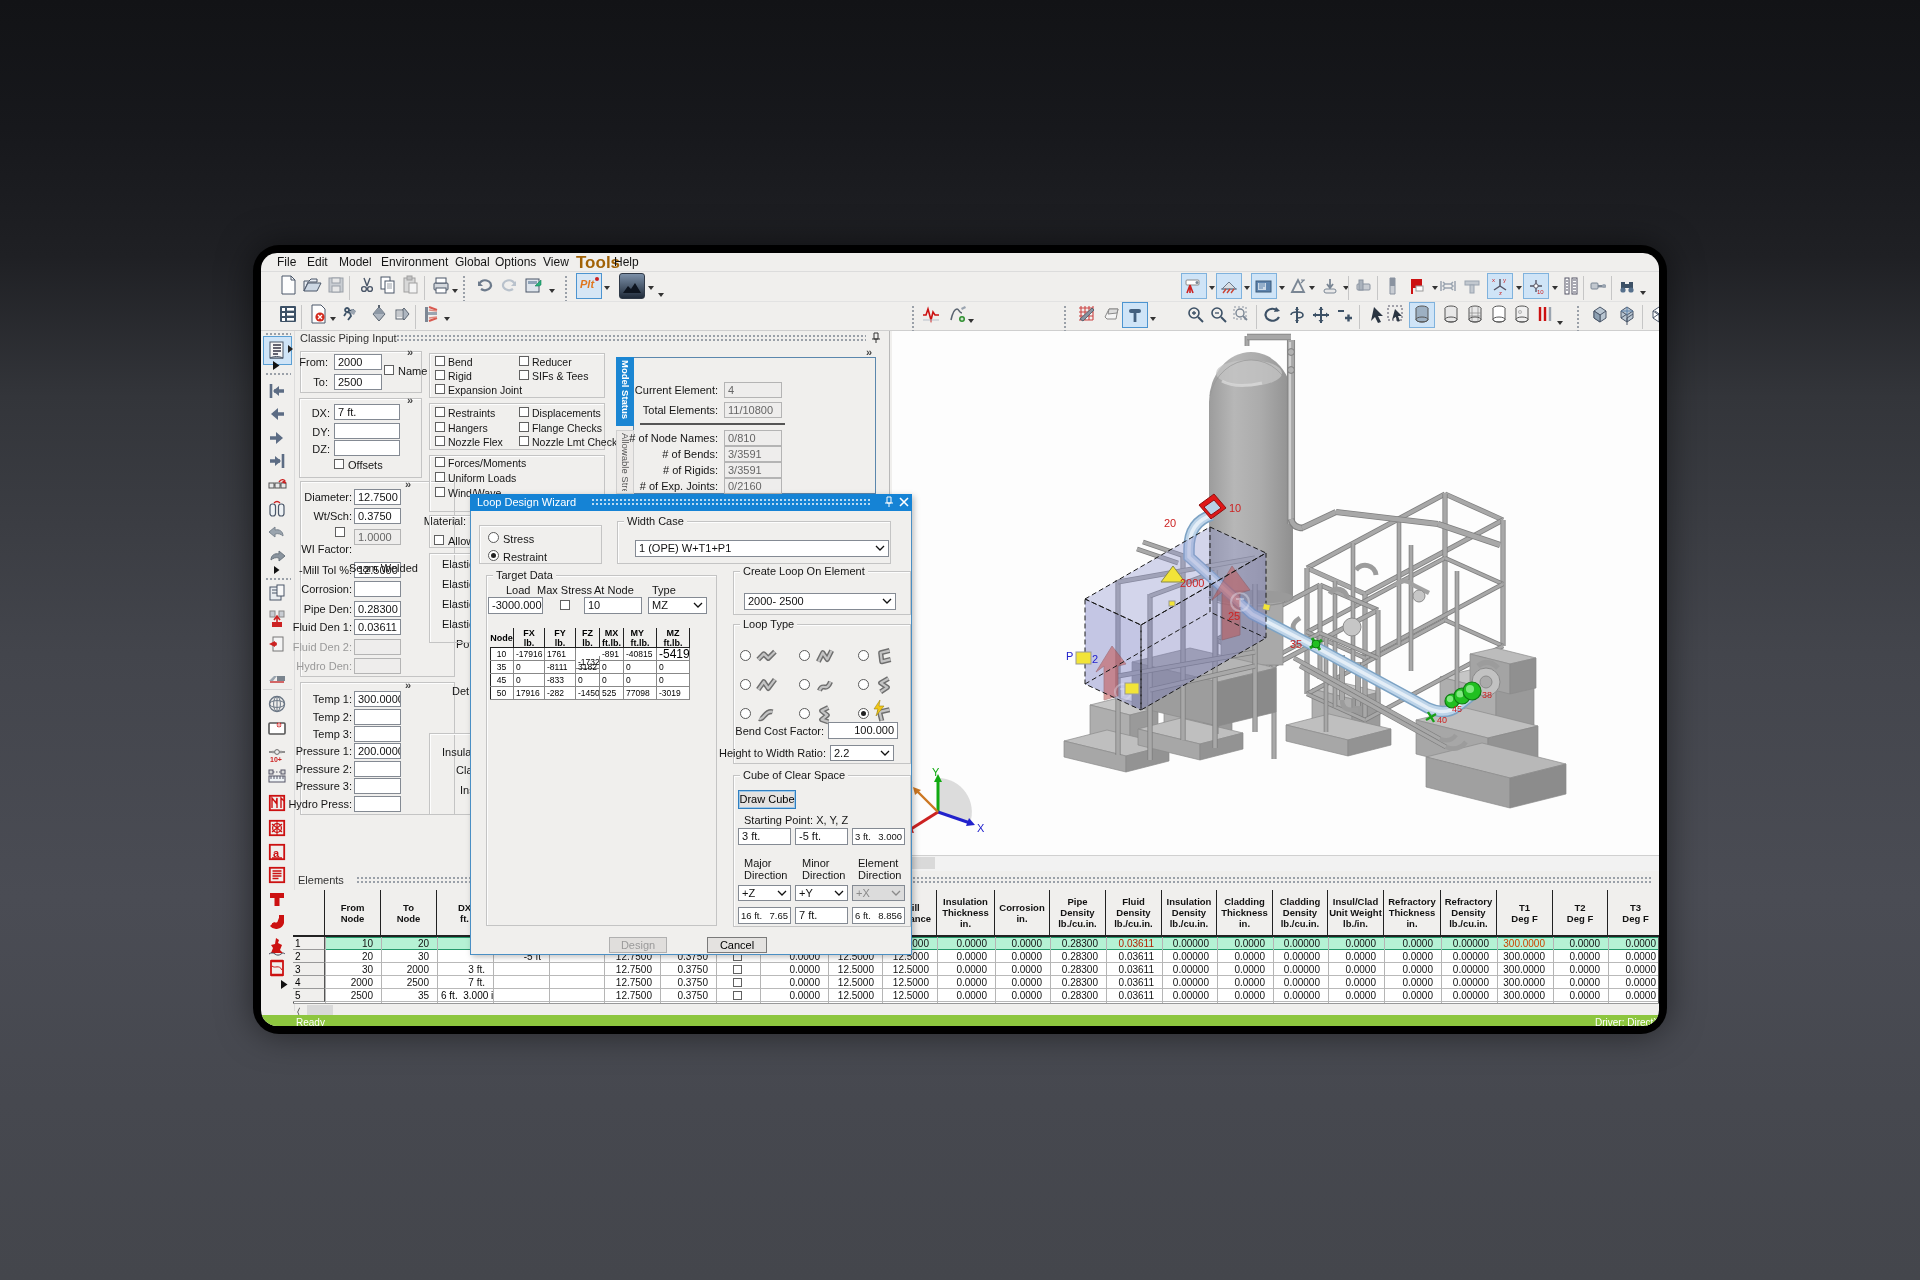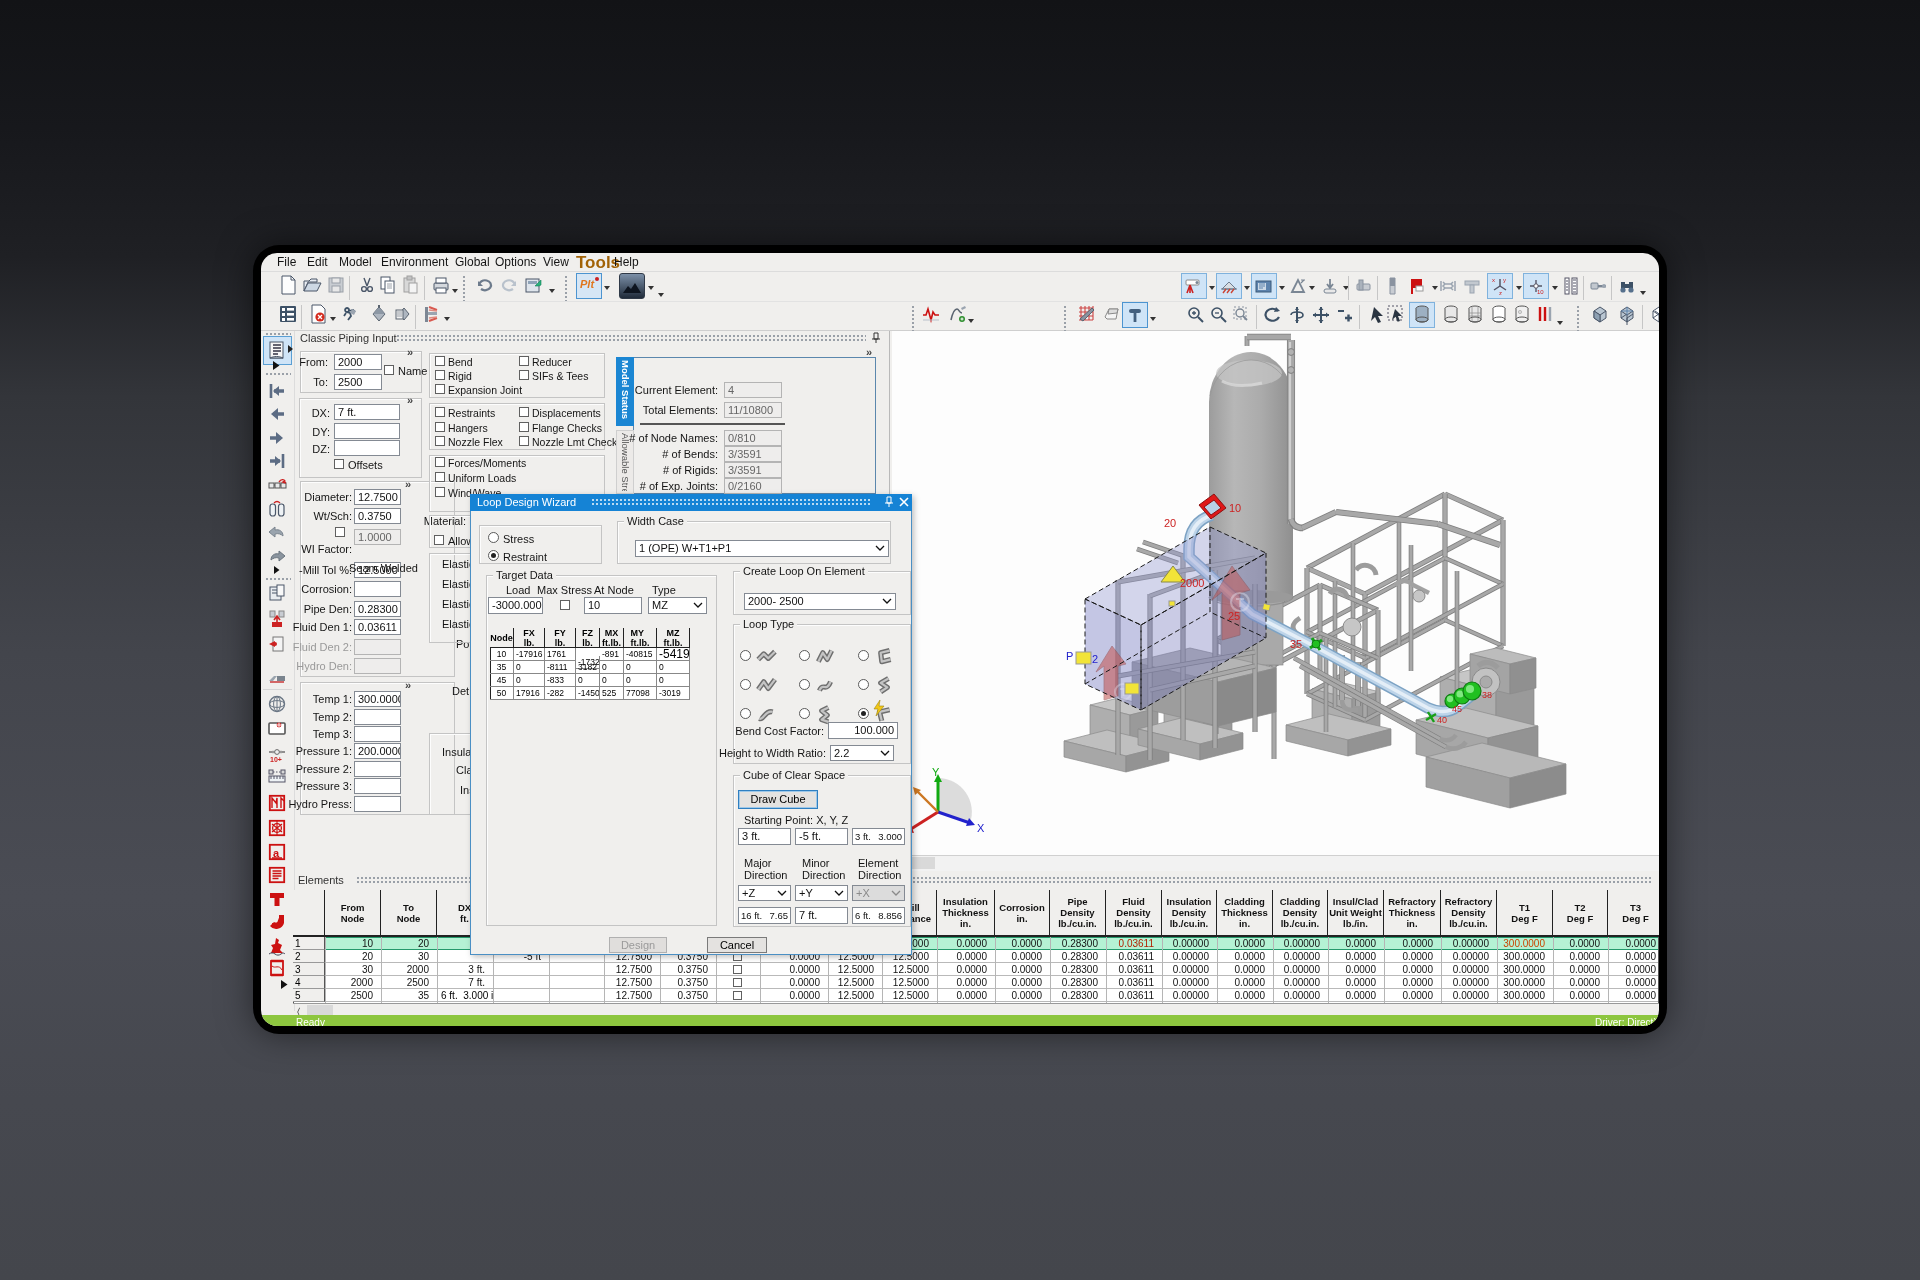--- a/index.html
+++ b/index.html
@@ -1258,21 +1258,21 @@
       </svg>
 <div class="lblr" style="right:835px;top:473px;font-size:11px">Bend Cost Factor:</div>
 <div class="fld" style="left:567px;top:469px;width:70px;height:17px;text-align:right;font-size:11px">100.000</div>
 <div class="lblr" style="right:833px;top:495px;font-size:11px">Height to Width Ratio:</div>
 <div class="ddn" style="left:569px;top:492px;width:64px;height:16px;background:#fff;color:#111">2.2</div>
 <svg class="ab" style="left:619px;top:496px" width="10" height="8">
         <path d="M1 2l4 4 4-4" stroke="#111" fill="none" stroke-width="1.3"></path>
       </svg>
 <div class="gb" style="left:472px;top:522px;width:178px;height:152px"></div>
 <div class="lbl" style="left:479px;top:517px;font-size:11px;background:#f0efed;padding:0 3px">Cube of Clear Space</div>
-<div class="ab" style="left:477px;top:537px;width:80px;height:19px;background:#e4e2e0;border:1px solid #2f7fc1;box-shadow:0 0 0 1px #9fc8e8 inset;font-size:11px;text-align:center;line-height:17px">Draw Cube</div>
+<div class="ab" style="left:477px;top:537px;width:58px;height:19px;background:#e4e2e0;border:1px solid #2f7fc1;box-shadow:0 0 0 1px #9fc8e8 inset;font-size:11px;text-align:center;line-height:17px">Draw Cube</div>
 <div class="lbl" style="left:483px;top:562px;font-size:11px;color:#151515">Starting Point: X, Y, Z</div>
 <div class="fld" style="left:477px;top:575px;width:53px;height:17px;font-size:11px">3 ft.</div>
 <div class="fld" style="left:534px;top:575px;width:53px;height:17px;font-size:11px">-5 ft.</div>
 <div class="fld" style="left:591px;top:575px;width:53px;height:17px;font-size:9.5px;display:flex;justify-content:space-between;align-items:center;padding:0 2px">
         <span>3 ft.</span>
         <span>3.000</span>
       </div>
 <div class="lbl" style="left:483px;top:605px;font-size:11px;color:#151515">Major</div>
 <div class="lbl" style="left:483px;top:617px;font-size:11px;color:#151515">Direction</div>
 <div class="lbl" style="left:541px;top:605px;font-size:11px;color:#151515">Minor</div>

